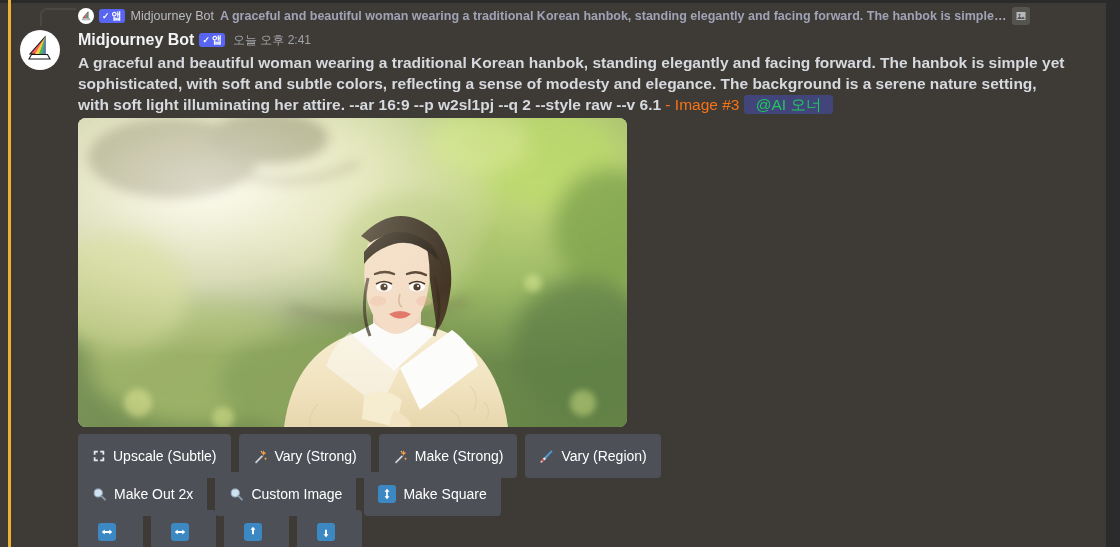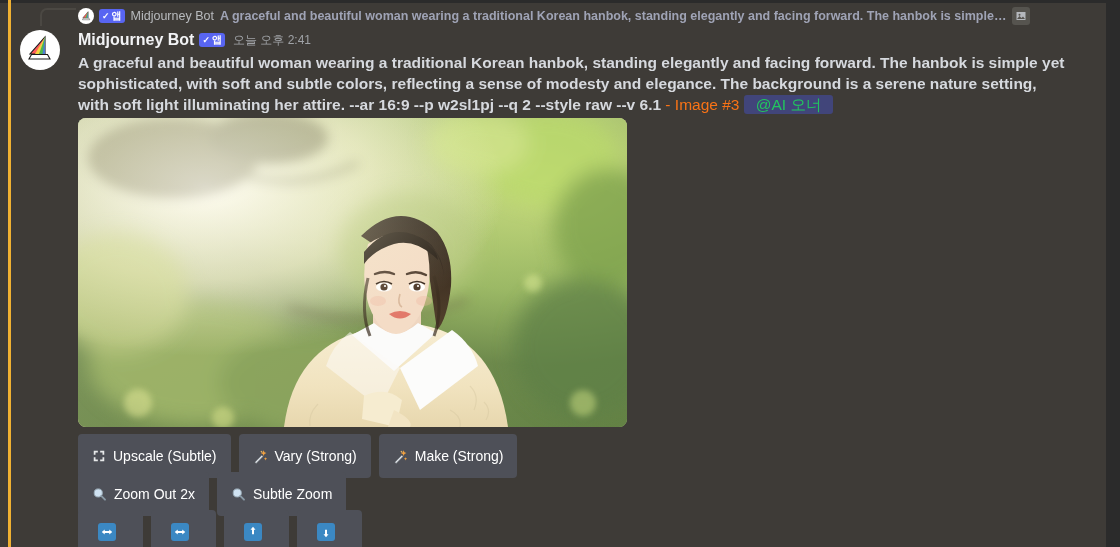--- a/index.html
+++ b/index.html
@@ -407,40 +407,59 @@
       <span class="ico">
         <svg width="15" height="15" viewBox="0 0 24 24">
           <path d="M3 21l11-11 2 2L5 23z" fill="#dfe3e8" stroke="#6b7177" stroke-width="0.8"></path>
           <path d="M17 2l1.3 3.2L21.5 6.5 18.3 7.8 17 11l-1.3-3.2L12.5 6.5l3.2-1.3z" fill="#f4a340"></path>
           <path d="M20 13l.8 1.9 1.9.8-1.9.8-.8 1.9-.8-1.9-1.9-.8 1.9-.8z" fill="#f4a340"></path>
           <path d="M13.5 2.2l.6 1.4 1.4.6-1.4.6-.6 1.4-.6-1.4-1.4-.6 1.4-.6z" fill="#f7c06a"></path>
         </svg>
       </span>
       <span>Make (Strong)</span>
     </button>
+    <button class="dbtn">
+      <span class="ico">
+        <svg width="15" height="15" viewBox="0 0 24 24">
+          <path d="M20.5 2.2c1 .9 1.2 1.6.4 2.5L11.4 15.6 8.6 13 19 2.6c.8-.8 1.3-.8 1.5-.4z" fill="#5a9fd4" stroke="#3b6f9c" stroke-width="0.7"></path>
+          <path d="M8.6 13l2.8 2.6-2.6 2.6-3-2.8z" fill="#e2e6ea"></path>
+          <path d="M5.8 15.4l3 2.8-2.4 2.4-3.2-2.4z" fill="#d4534b"></path>
+          <path d="M3.2 18.2l3.2 2.4-3.9 1.3z" fill="#e8eaec"></path>
+        </svg>
+      </span>
+      <span>Vary (Region)</span>
+    </button>
   </div>
 
   <div class="btn-row row2">
     <button class="dbtn">
       <span class="ico">
         <svg width="15" height="15" viewBox="0 0 24 24">
           <circle cx="10" cy="9.5" r="6.5" fill="#cfe2f2" stroke="#9aabb8" stroke-width="1.6"></circle>
           <path d="M14.8 14.3l6 6" stroke="#8a9aa6" stroke-width="3" stroke-linecap="round"></path>
         </svg>
       </span>
-      <span>Zoom Out 2x</span>
+      <span>Make Out 2x</span>
     </button>
     <button class="dbtn">
       <span class="ico">
         <svg width="15" height="15" viewBox="0 0 24 24">
           <circle cx="10" cy="9.5" r="6.5" fill="#cfe2f2" stroke="#9aabb8" stroke-width="1.6"></circle>
           <path d="M14.8 14.3l6 6" stroke="#8a9aa6" stroke-width="3" stroke-linecap="round"></path>
         </svg>
       </span>
-      <span>Subtle Zoom</span>
+      <span>Custom Image</span>
+    </button>
+    <button class="dbtn">
+      <span class="ico sq-blue">
+        <svg viewBox="0 0 24 24" fill="#ffffff">
+          <path d="M12 1.5l5 6h-3.3v9H17l-5 6-5-6h3.3v-9H7z"></path>
+        </svg>
+      </span>
+      <span>Make Square</span>
     </button>
   </div>
 
   <div class="btn-row row3">
     <button class="dbtn arrow-btn">
       <span class="ico sq-blue">
         <svg viewBox="0 0 24 24" fill="#ffffff">
           <path d="M22.5 12l-6 5v-3h-9v3l-6-5 6-5v3h9V7z"></path>
         </svg>
       </span>

